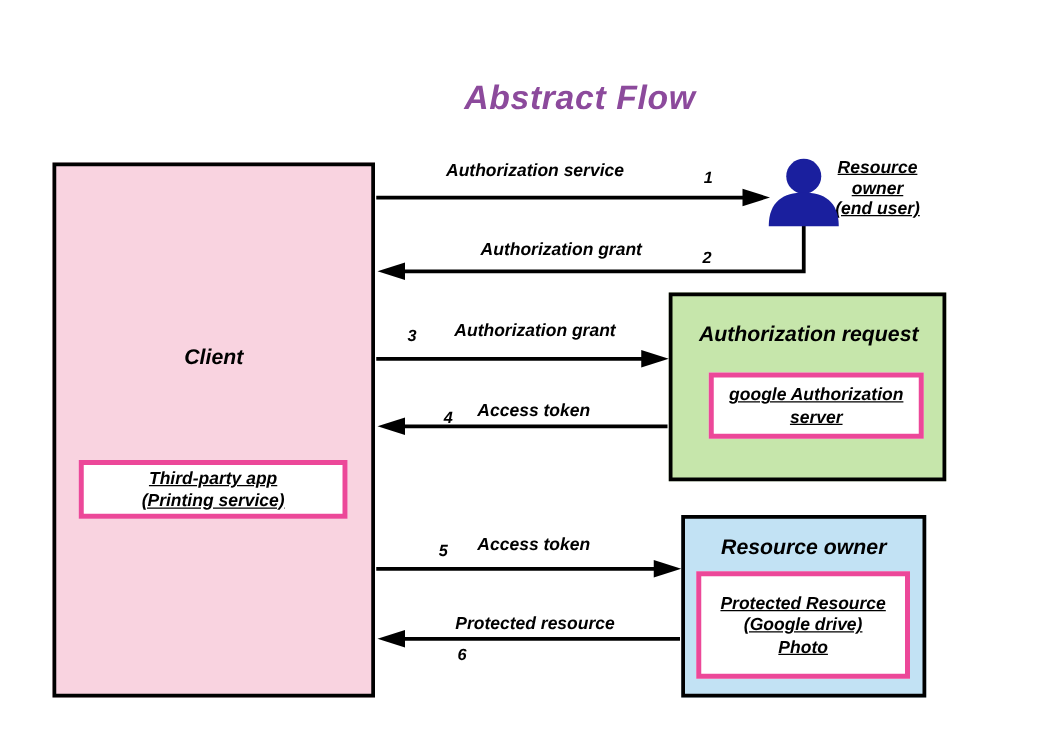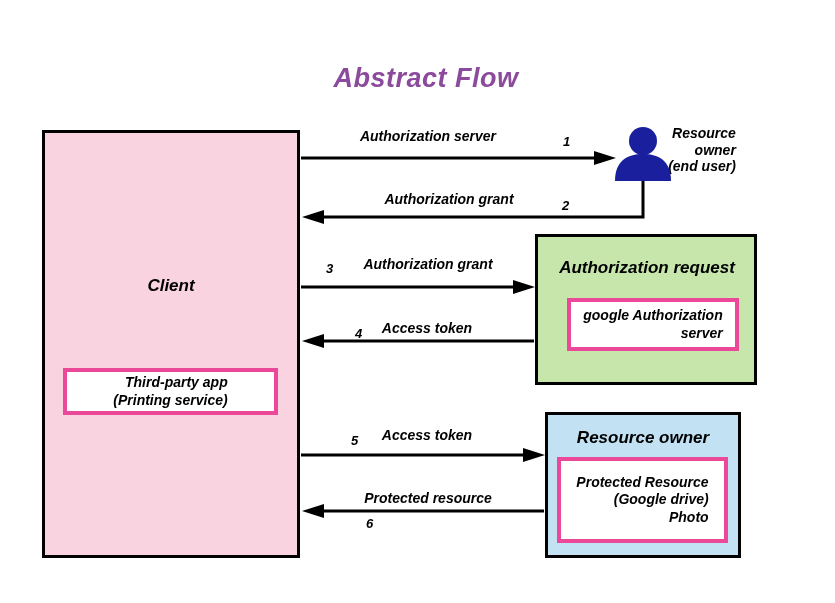--- a/index.html
+++ b/index.html
@@ -9,24 +9,24 @@
     height: 603px;
     background: #ffffff;
     font-family: "Liberation Sans", sans-serif;
     font-style: italic;
     font-weight: bold;
     color: #000000;
     overflow: hidden;
   }
   .abs { position: absolute; }
   .center-x { transform: translateX(-50%); }
-  .pre { white-space: pre-line; text-align: right; }
+  .pre { white-space: pre-line; text-align: center; text-decoration: underline; }
 
   .page-title {
-    top: 63px; left: 426px;
+    top: 63px; left: 464px;
     font-size: 27px;
     color: #8c4a9c;
     letter-spacing: 0.5px;
     white-space: nowrap;
   }
 
   .node {
     box-sizing: border-box;
     border: 3px solid #000000;
   }
@@ -116,21 +116,21 @@
 
     <line x1="544" y1="511" x2="322" y2="511" stroke="#000" stroke-width="3"></line>
     <polygon points="302,511 324,504 324,518" fill="#000"></polygon>
 
     <g>
       <circle cx="643" cy="141" r="14" fill="#1a1f9e"></circle>
       <path d="M615 181 C615 161 627 154 643 154 C659 154 671 161 671 181 Z" fill="#1a1f9e"></path>
     </g>
   </svg>
 
-  <div class="abs arrow-label center-x" style="left:428px; top:128px;">Authorization server</div>
+  <div class="abs arrow-label center-x" style="left:428px; top:128px;">Authorization service</div>
   <div class="abs arrow-num" style="left:563px; top:134px;">1</div>
 
   <div class="abs arrow-label center-x" style="left:449px; top:191px;">Authorization grant</div>
   <div class="abs arrow-num" style="left:562px; top:198px;">2</div>
 
   <div class="abs arrow-num" style="left:326px; top:261px;">3</div>
   <div class="abs arrow-label center-x" style="left:428px; top:256px;">Authorization grant</div>
 
   <div class="abs arrow-num" style="left:355px; top:326px;">4</div>
   <div class="abs arrow-label center-x" style="left:427px; top:320px;">Access token</div>

